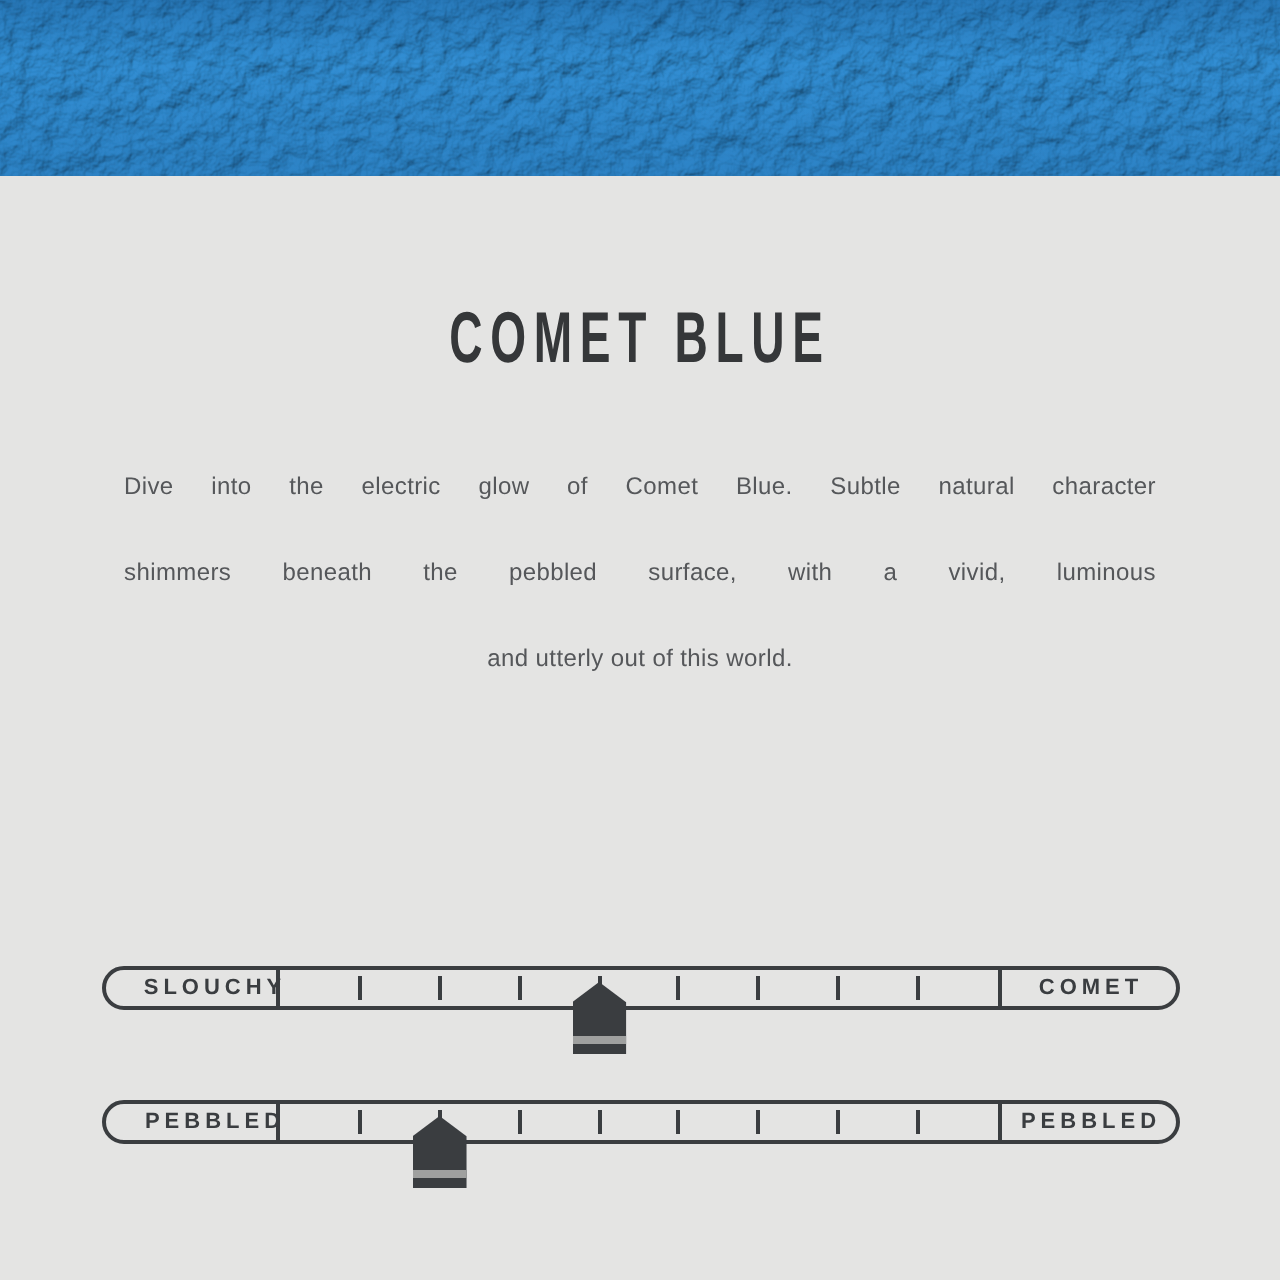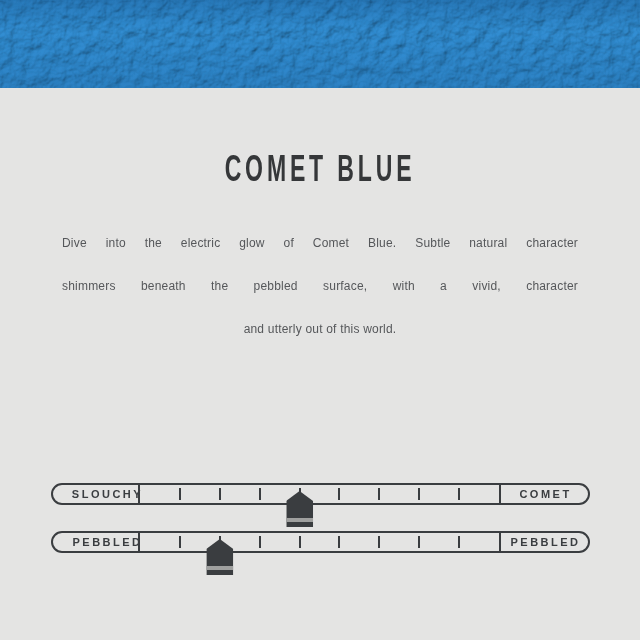--- a/index.html
+++ b/index.html
@@ -57,21 +57,21 @@
   }
   .scale{
     position:absolute;left:51px;
     width:539px;height:22px;
     border:2px solid var(--ink);
     border-radius:12px;
     display:flex;
     background:transparent;
   }
   .scale.first{top:483px;}
-  .scale.second{top:531px;}
+  .scale.second{top:550px;}
   .cap{
     display:flex;align-items:center;justify-content:center;
     font-weight:700;
     font-size:11px;
     letter-spacing:2.5px;
     color:var(--ink);
     padding-left:2px;
     white-space:nowrap;
   }
   .cap-left{width:87px;border-right:2px solid var(--ink);padding-left:24px;}
@@ -123,21 +123,21 @@
       <rect width="640" height="88" fill="#2273b4"></rect>
       <rect width="640" height="88" filter="url(#leatherF)"></rect>
       <rect width="640" height="88" fill="url(#heroShade)"></rect>
     </svg>
   </div>
 
   <h1 class="page-title">COMET BLUE</h1>
 
   <div class="description">
     <div class="line">Dive into the electric glow of Comet Blue. Subtle natural character</div>
-    <div class="line">shimmers beneath the pebbled surface, with a vivid, character</div>
+    <div class="line">shimmers beneath the pebbled surface, with a vivid, luminous</div>
     <div class="line last">and utterly out of this world.</div>
   </div>
 
   <div class="scale first">
     <div class="cap cap-left">SLOUCHY</div>
     <div class="track">
       <div class="marker" style="left: 44.4444%;">
         <div class="marker-stripe"></div>
       </div>
     <div class="tick" style="left: 11.1111%;"></div>

